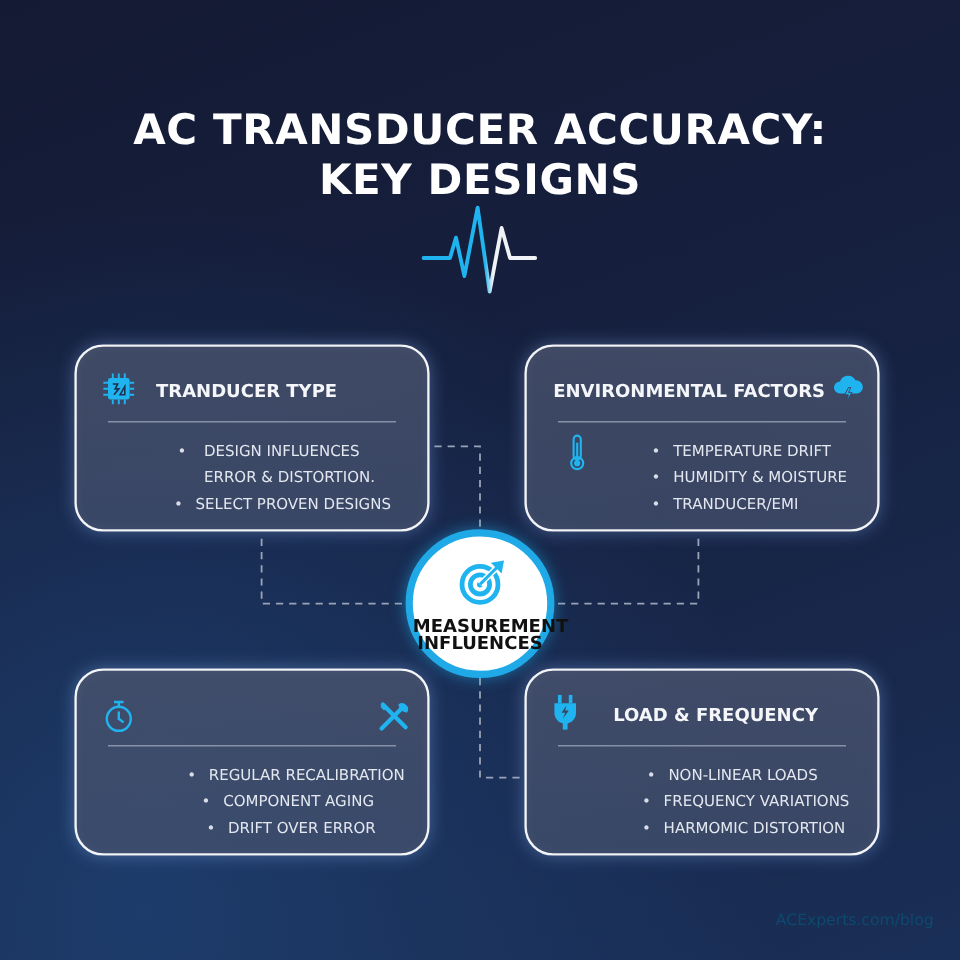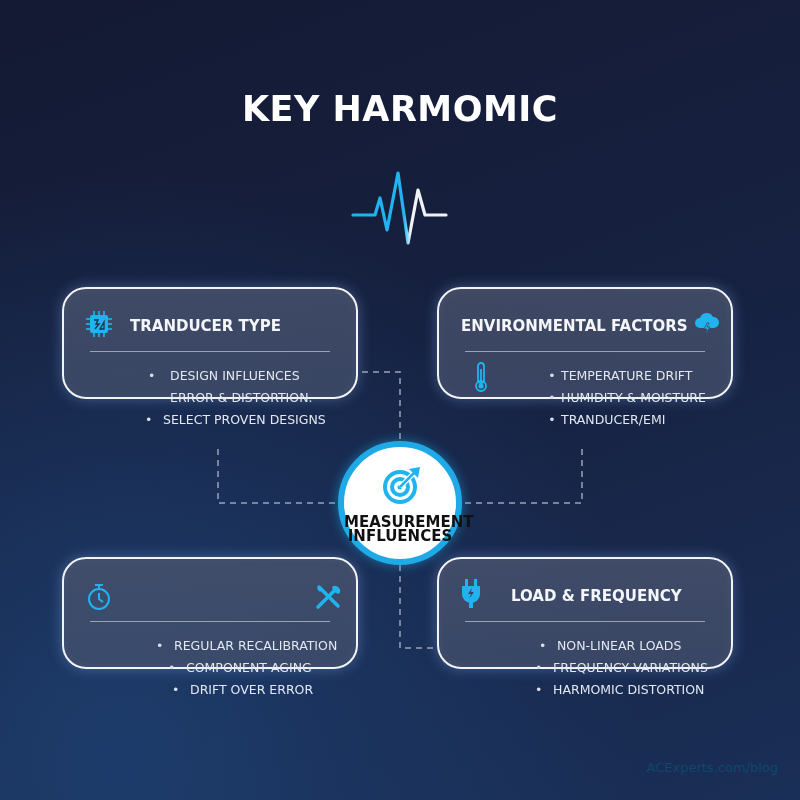--- a/index.html
+++ b/index.html
@@ -11,28 +11,28 @@
     color:#fff;
   }
   .title {
     position:absolute; left:0; top:88px; width:800px; text-align:center;
     font-family:"DejaVu Sans", sans-serif; font-weight:bold;
     font-size:35px; line-height:42px; letter-spacing:0.5px; color:#ffffff;
   }
   .pulse { position:absolute; left:340px; top:160px; width:120px; height:90px; }
   .connectors { position:absolute; left:0; top:0; width:800px; height:800px; pointer-events:none; }
   .card {
-    position:absolute; width:296px; height:112px;
+    position:absolute; width:296px; height:156px;
     border:2.5px solid #f2f4f8; border-radius:24px;
     background: linear-gradient(180deg, rgba(74,84,110,0.78) 0%, rgba(70,82,110,0.70) 100%);
     box-shadow: 0 0 14px rgba(150,190,255,0.35), inset 0 0 10px rgba(255,255,255,0.05);
     box-sizing:border-box;
   }
   .card.tl { left:62px; top:287px; }
-  .card.tr { left:437px; top:287px;text-align:center; }
+  .card.tr { left:437px; top:287px; }
   .card.bl { left:62px; top:557px; }
   .card.br { left:437px; top:557px; }
   .card-title {
     position:absolute; top:28px; font-family:"DejaVu Sans", sans-serif; font-weight:bold;
     font-size:15px; color:#f4f6fa; white-space:nowrap;
   }
   .divider { position:absolute; left:26px; right:26px; top:62px; height:1px; background:#9aa3b6; }
   .icon { position:absolute; }
   .items { position:absolute; left:0; right:0; top:76px; list-style:none; margin:0; padding:0; }
   .items li {
@@ -52,21 +52,22 @@
   }
   .footer {
     position:absolute; right:22px; top:760px; font-family:"DejaVu Sans", sans-serif;
     font-size:13px; color:#0c4a6e;
   }
 </style>
 </head>
 <body>
 
 <div class="title">
-  <div>KEY HARMOMIC</div>
+  <div>AC TRANSDUCER ACCURACY:</div>
+  <div>KEY DESIGNS</div>
 </div>
 
 <svg class="pulse" viewBox="340 160 120 90">
   <defs>
     <linearGradient id="pg" x1="0" x2="1" y1="0" y2="0">
       <stop offset="0" stop-color="#1fb4f0"></stop>
       <stop offset="0.55" stop-color="#1fb4f0"></stop>
       <stop offset="0.62" stop-color="#f0f2f6"></stop>
       <stop offset="1" stop-color="#f0f2f6"></stop>
     </linearGradient>

